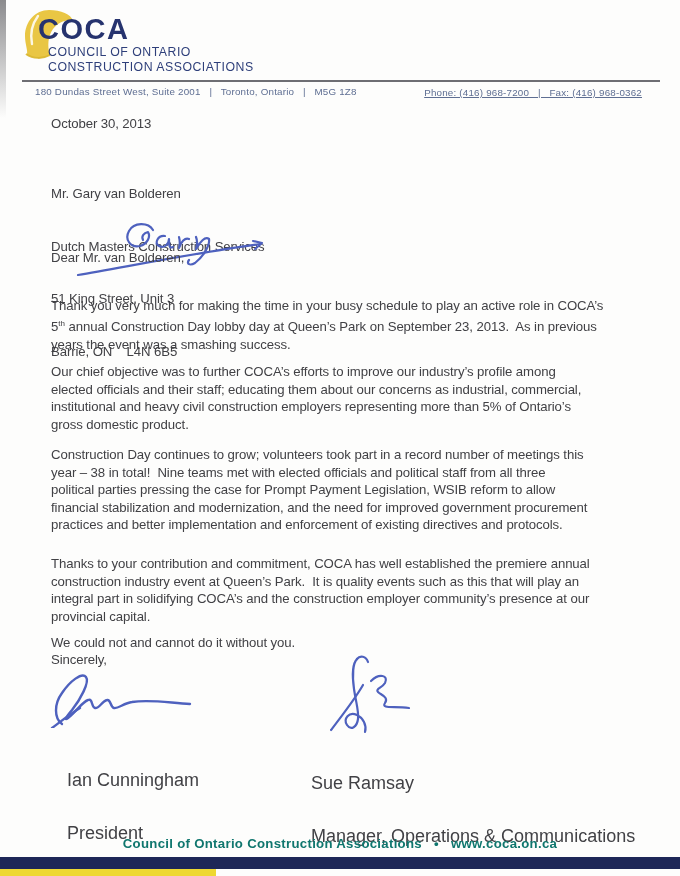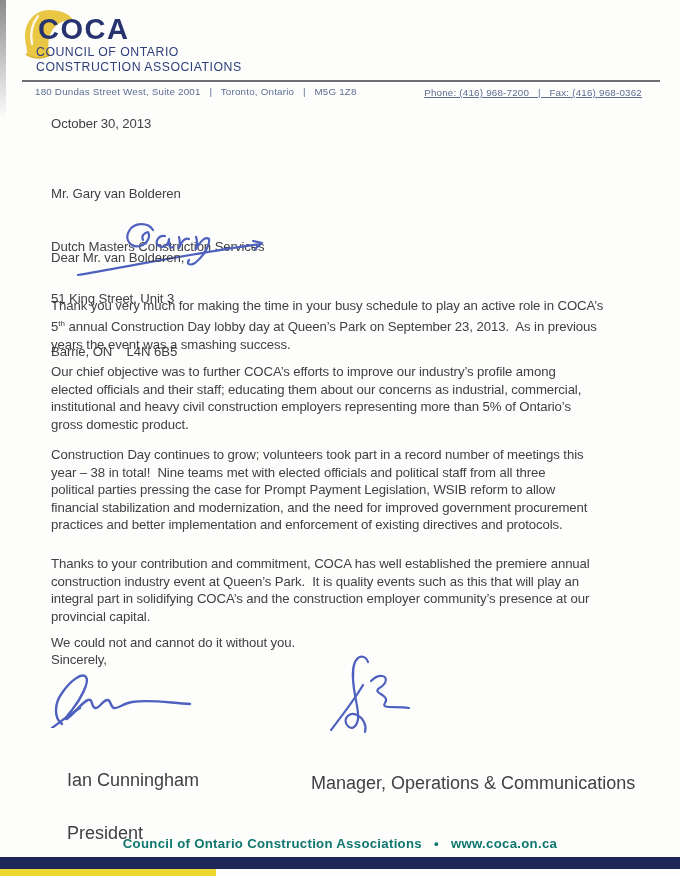--- a/index.html
+++ b/index.html
@@ -14,21 +14,21 @@
     position:absolute; left:0; top:0; width:6px; height:118px;
     background:linear-gradient(180deg, rgba(45,45,50,.55), rgba(45,45,50,0));
   }
   
   .logo-hat { position:absolute; left:20px; top:6px; }
   .logo-acronym {
     position:absolute; left:38px; top:13px;
     font-size:29px; font-weight:bold; letter-spacing:1.5px;
     color:#26336e;
   }
-  .org-line { position:absolute; left:36px; color:#2e3f7a; font-size:12.3px; letter-spacing:.5px; white-space:pre; }
+  .org-line { position:absolute; left:48px; color:#2e3f7a; font-size:12.3px; letter-spacing:.5px; white-space:pre; }
   .org-line1 { top:45px; }
   .org-line2 { top:60px; }
   .header-rule {
     position:absolute; left:22px; right:20px; top:80px; height:1.5px;
     background:#55555a; opacity:.85;
   }
   .header-address {
     position:absolute; left:35px; top:86px;
     font-size:9.8px; color:#5e6e92; white-space:pre; letter-spacing:.2px;
   }
@@ -145,20 +145,21 @@
       <path d="M6,77 C16,64 30,46 38,32"></path>
       <path d="M46,28 C54,20 64,22 60,30 C57,35 50,36 53,39 C56,42 64,44 60,50 C56,56 68,53 84,55"></path>
     </g>
   </svg>
 
   <div class="sig-block sig-block-ian">
     <div>Ian Cunningham</div>
     <div>President</div>
   </div>
   <div class="sig-block sig-block-sue">
+    <div>Sue Ramsay</div>
     <div>Manager, Operations &amp; Communications</div>
   </div>
 
   <div class="footer-line">
     <span>Council of Ontario Construction Associations</span>
     <span>•</span>
     <span>www.coca.on.ca</span>
   </div>
   <div class="footer-bar-navy"></div>
   <div class="footer-bar-yellow"></div>

